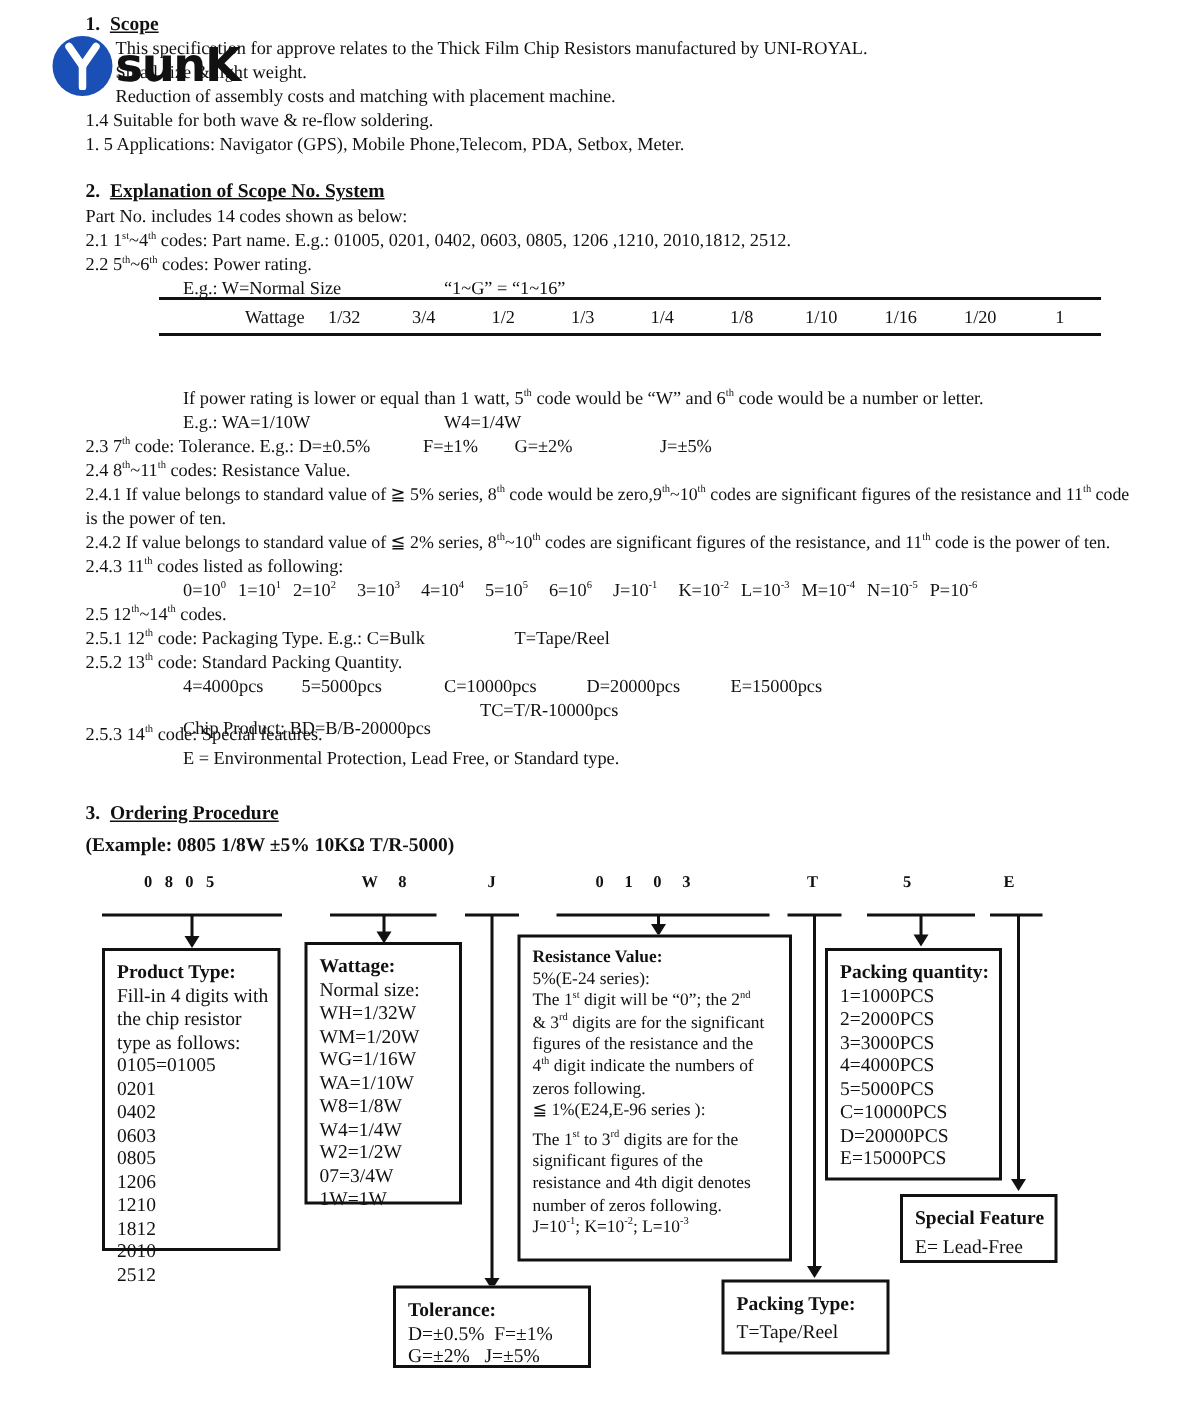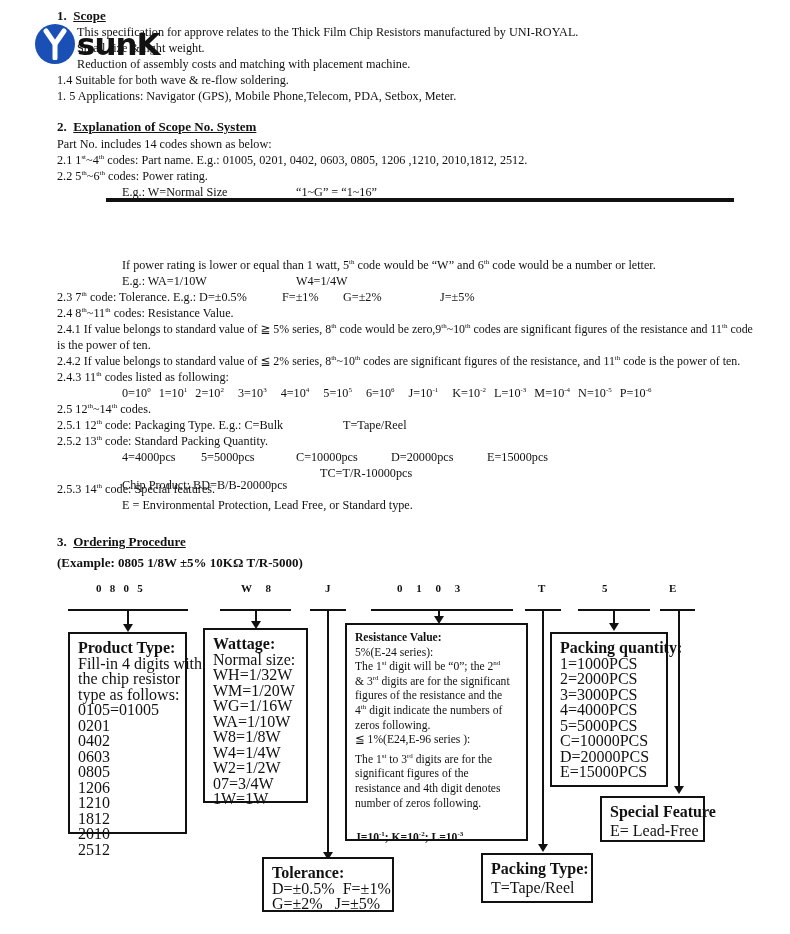--- a/index.html
+++ b/index.html
@@ -16,21 +16,21 @@
   .tbl .cell { width:53px; text-align:center; }
   .logo { position:absolute; left:35px; top:24px; }
   .logo .circle { position:absolute; left:0; top:0; width:40px; height:40px; border-radius:50%; background:#1a4fb6; }
   .logo .y { position:absolute; left:8px; top:4px; width:24px; height:32px; }
   .logo .txt { position:absolute; left:42px; top:0; font-family:"DejaVu Sans", sans-serif; font-weight:bold;
                font-size:31px; line-height:40px; color:#111; letter-spacing:-1px; }
   .code { position:absolute; font-weight:bold; font-size:11px; top:582px; white-space:nowrap; }
   .bar { position:absolute; height:2px; background:#111; top:609px; }
   .vline { position:absolute; width:2px; background:#111; }
   .arrowhead { position:absolute; width:0; height:0; border-left:5px solid transparent; border-right:5px solid transparent; border-top:8px solid #111; }
-  .box { position:absolute; border:2px solid #111; background:#fff; padding:6px 8px; box-sizing:border-box; font-size:16px; line-height:15.5px; }
+  .box { position:absolute; border:2px solid #111; background:#fff; padding:6px 8px; box-sizing:border-box; font-size:13px; line-height:15.5px; }
   .box .t { font-weight:bold; }
   .box div { white-space:nowrap; }
 </style>
 </head>
 <body>
 
 <div class="abs h" style="left:57px;top:9px;">
   <span>1.</span>&nbsp;
   <u>Scope</u>
 </div>
@@ -53,20 +53,33 @@
   <span>2.</span>&nbsp;
   <u>Explanation of Scope No. System</u>
 </div>
 <div class="abs" style="left:57px;top:137px;">Part No. includes 14 codes shown as below:</div>
 <div class="abs" style="left:57px;top:153px;"><span>2.1 1</span><sup>st</sup><span>~4</span><sup>th</sup><span> codes: Part name. E.g.: 01005, 0201, 0402, 0603, 0805, 1206 ,1210, 2010,1812, 2512.</span></div>
 <div class="abs" style="left:57px;top:169px;"><span>2.2 5</span><sup>th</sup><span>~6</span><sup>th</sup><span> codes: Power rating.</span></div>
 <div class="abs" style="left:122px;top:185px;">E.g.: W=Normal Size</div>
 <div class="abs" style="left:296px;top:185px;">“1~G” = “1~16”</div>
 
 <div class="tbl">
+  <div class="row">
+    <div class="lbl">Wattage</div>
+    <div class="cell">1/32</div>
+    <div class="cell">3/4</div>
+    <div class="cell">1/2</div>
+    <div class="cell">1/3</div>
+    <div class="cell">1/4</div>
+    <div class="cell">1/8</div>
+    <div class="cell">1/10</div>
+    <div class="cell">1/16</div>
+    <div class="cell">1/20</div>
+    <div class="cell">1</div>
+  </div>
 </div>
 
 <div class="abs" style="left:122px;top:258px;"><span>If power rating is lower or equal than 1 watt, 5</span><sup>th</sup><span> code would be “W” and 6</span><sup>th</sup><span> code would be a number or letter.</span></div>
 <div class="abs" style="left:122px;top:274px;">E.g.: WA=1/10W</div>
 <div class="abs" style="left:296px;top:274px;">W4=1/4W</div>
 <div class="abs" style="left:57px;top:290px;"><span>2.3 7</span><sup>th</sup><span> code: Tolerance. E.g.: D=±0.5%</span></div>
 <div class="abs" style="left:262px;top:290px;margin-left:20px;">F=±1%</div>
 <div class="abs" style="left:343px;top:290px;">G=±2%</div>
 <div class="abs" style="left:440px;top:290px;">J=±5%</div>
 <div class="abs" style="left:57px;top:306px;"><span>2.4 8</span><sup>th</sup><span>~11</span><sup>th</sup><span> codes: Resistance Value.</span></div>
@@ -164,21 +177,21 @@
   <div><span>The 1</span><sup>st</sup><span> digit will be “0”; the 2</span><sup>nd</sup></div>
   <div><span>&amp; 3</span><sup>rd</sup><span> digits are for the significant</span></div>
   <div>figures of the resistance and the</div>
   <div><span>4</span><sup>th</sup><span> digit indicate the numbers of</span></div>
   <div>zeros following.</div>
   <div>≦ 1%(E24,E-96 series ):</div>
   <div style="margin-top:5px;"><span>The 1</span><sup>st</sup><span> to 3</span><sup>rd</sup><span> digits are for the</span></div>
   <div>significant figures of the</div>
   <div>resistance and 4th digit denotes</div>
   <div>number of zeros following.</div>
-  <div style="margin-top:20px;font-weight:bold;"><span>J=10</span><sup>-1</sup><span>; K=10</span><sup>-2</sup><span>; L=10</span><sup>-3</sup></div>
+  <div style="margin-top:0;"><span>J=10</span><sup>-1</sup><span>; K=10</span><sup>-2</sup><span>; L=10</span><sup>-3</sup></div>
 </div>
 
 <div class="box" style="left:550px;top:632px;width:118px;height:155px;">
   <div class="t">Packing quantity:</div>
   <div>1=1000PCS</div>
   <div>2=2000PCS</div>
   <div>3=3000PCS</div>
   <div>4=4000PCS</div>
   <div>5=5000PCS</div>
   <div>C=10000PCS</div>

